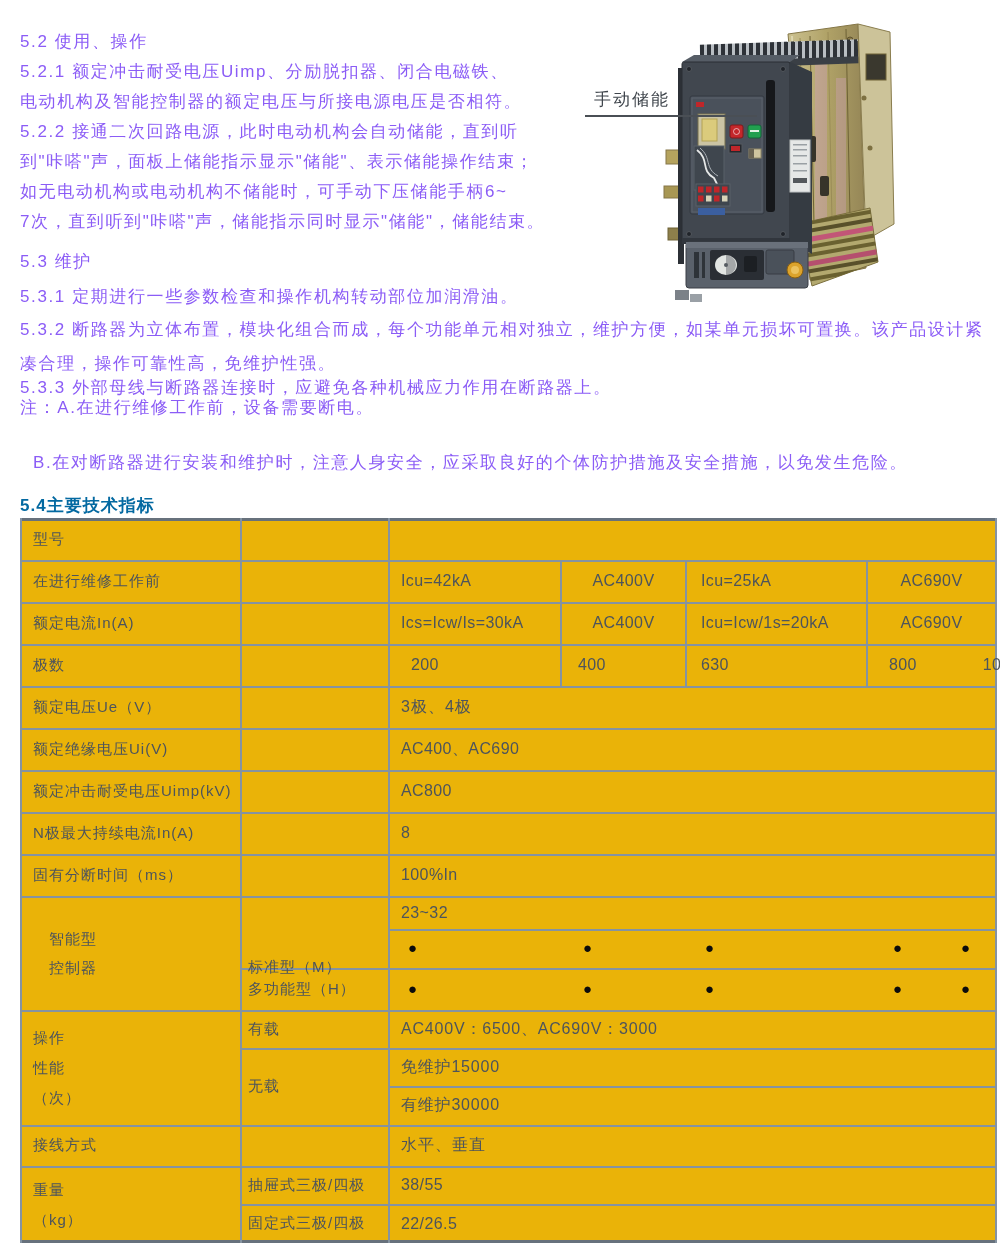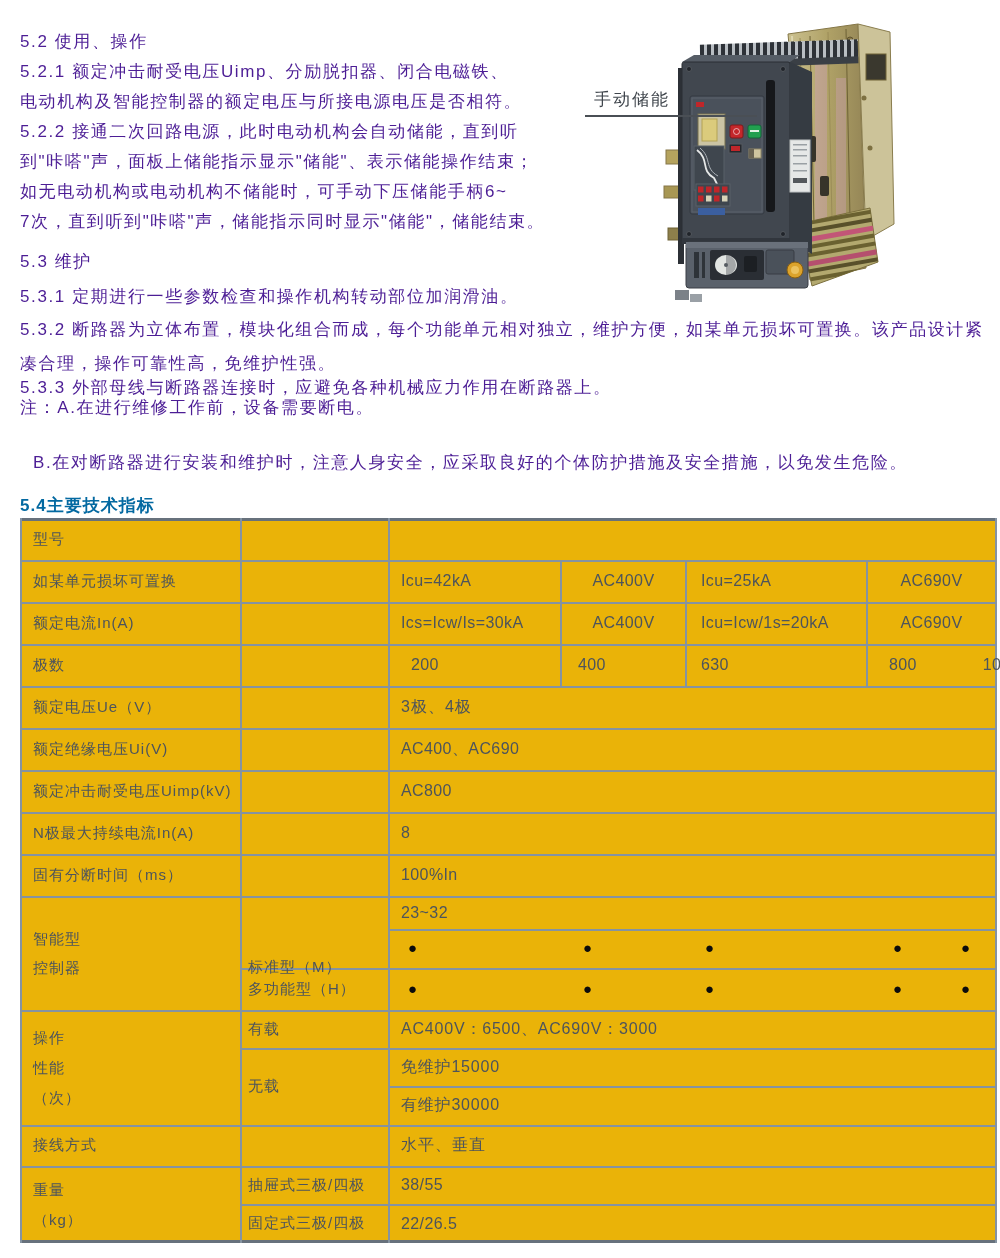--- a/index.html
+++ b/index.html
@@ -1,31 +1,31 @@
 <!DOCTYPE html>
 <html><head>
 <meta charset="utf-8">
 <style>
   html,body{margin:0;padding:0;background:#ffffff;}
   .page{position:relative;width:1000px;height:1258px;background:#ffffff;overflow:hidden;
         font-family:"Liberation Sans",sans-serif;color:#4b5056;}
-  .bline{position:absolute;left:20px;font-size:17px;letter-spacing:1.6px;white-space:nowrap;color:#4c1d95;}
+  .bline{position:absolute;left:20px;font-size:17px;letter-spacing:1.6px;white-space:nowrap;color:#8b5cf6;}
   .h54{position:absolute;left:20px;top:494px;font-size:17px;font-weight:bold;letter-spacing:1px;color:#0369a1;}
   .fig-label{position:absolute;left:594px;top:88px;font-size:17px;letter-spacing:2px;color:#3f454c;}
   .fig-line{position:absolute;left:585px;top:115px;width:172px;height:2px;background:#4a4f55;z-index:5;}
   .fig-svg{position:absolute;left:660px;top:18px;}
   .tbl{position:absolute;left:20px;top:518px;width:977px;height:725px;background:#eab308;}
   .hl,.vl{position:absolute;background:#8593a1;z-index:1;}
   .ol{position:absolute;background:#67717c;z-index:1;}
   .cell{position:absolute;display:flex;align-items:center;font-size:15px;letter-spacing:1px;
         color:#4d545c;white-space:nowrap;z-index:2;}
   .center{justify-content:center;}
   .lat{font-size:16px;letter-spacing:0.4px;}
   .model{font-family:"DejaVu Serif",serif;font-size:19px;letter-spacing:1.5px;color:#383d43;}
-  .multiline{display:block;line-height:29px;}
+  .multiline{display:block;line-height:29px;margin-left:16px;}
   .dotspan{position:absolute;font-size:15px;line-height:15px;color:#0c0c0c;z-index:2;}
 </style>
 </head>
 <body>
 
 <div class="page">
 
   <div class="bline" style="top:30px">5.2 使用、操作</div>
   <div class="bline" style="top:60px;max-width:575px">5.2.1 额定冲击耐受电压Uimp、分励脱扣器、闭合电磁铁、</div>
   <div class="bline" style="top:90px">电动机构及智能控制器的额定电压与所接电源电压是否相符。</div>
@@ -195,21 +195,21 @@
     <div class="hl" style="left:220px;top:686px;width:757px;height:2px"></div>
 
     <div class="vl" style="left:220px;top:0;width:2px;height:725px"></div>
     <div class="vl" style="left:368px;top:0;width:2px;height:725px"></div>
     <div class="vl" style="left:540px;top:42px;width:2px;height:126px"></div>
     <div class="vl" style="left:665px;top:42px;width:2px;height:126px"></div>
     <div class="vl" style="left:846px;top:42px;width:2px;height:126px"></div>
 
     <div class="cell" style="left:13px;top:0;width:200px;height:42px">型号</div>
 
-    <div class="cell" style="left:13px;top:42px;width:200px;height:42px">如某单元损坏可置换</div>
+    <div class="cell" style="left:13px;top:42px;width:200px;height:42px">在进行维修工作前</div>
     <div class="cell lat" style="left:381px;top:42px;width:150px;height:42px">Icu=42kA</div>
     <div class="cell lat center" style="left:540px;top:42px;width:127px;height:42px">AC400V</div>
     <div class="cell lat" style="left:681px;top:42px;width:160px;height:42px">Icu=25kA</div>
     <div class="cell lat center" style="left:846px;top:42px;width:131px;height:42px">AC690V</div>
 
     <div class="cell" style="left:13px;top:84px;width:200px;height:42px">额定电流In(A)</div>
     <div class="cell lat" style="left:381px;top:84px;width:150px;height:42px">Ics=Icw/Is=30kA</div>
     <div class="cell lat center" style="left:540px;top:84px;width:127px;height:42px">AC400V</div>
     <div class="cell lat" style="left:681px;top:84px;width:160px;height:42px">Icu=Icw/1s=20kA</div>
     <div class="cell lat center" style="left:846px;top:84px;width:131px;height:42px">AC690V</div>

